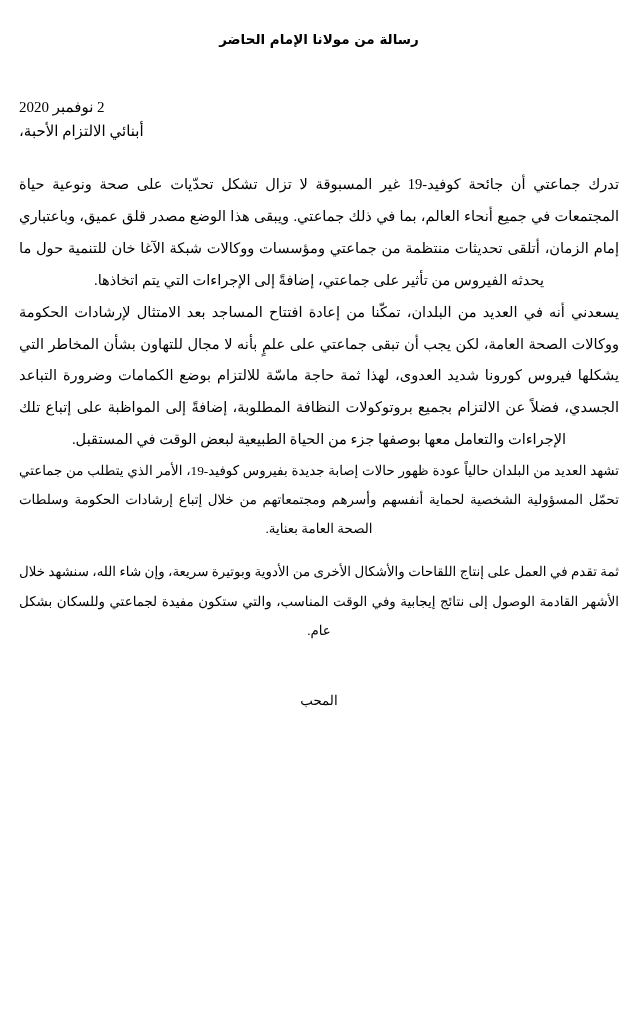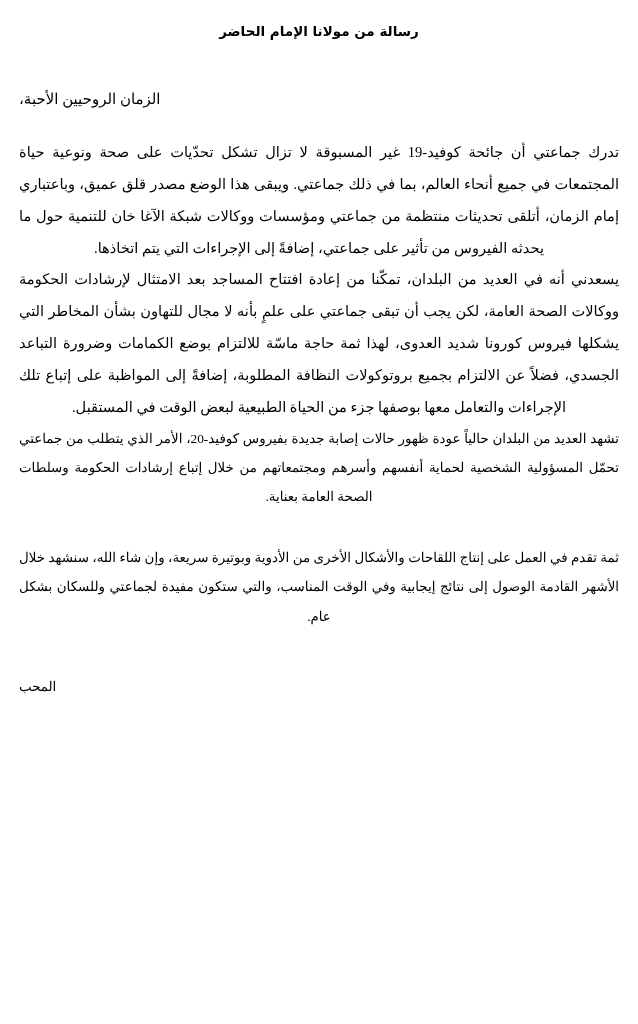--- a/index.html
+++ b/index.html
@@ -27,21 +27,21 @@
   }
 
   
   .doc-title {
     font-family: "DejaVu Sans", "Liberation Sans", sans-serif;
     font-weight: bold;
     font-size: 13.5px;
     line-height: 1.4;
     text-align: center;
     direction: rtl;
-    margin: 4px;
+    margin: 12px;
     padding-top: 18px;
     letter-spacing: 0;
   }
 
   
   .letterhead {
     direction: rtl;
     text-align: left;
     margin-top: 46px;
   }
@@ -76,56 +76,58 @@
   }
 
   
   .para.size-sm {
     font-size: 13.4px;
     line-height: 2.18;
   }
 
   
   .para.gap-lg   { }
-  .para.gap-md   { margin-top: 32px; }
+  .para.gap-md   { margin-top: 14px; }
   .para.gap-none { margin-top: 0; }
 
   
   .signature {
     direction: rtl;
     text-align: left;
     margin-top: 44px;
   }
 
   .signature .sig-line {
     font-family: "Liberation Serif", "DejaVu Serif", serif;
     font-size: 13.4px;
     line-height: 1.85;
     margin: 0;
     unicode-bidi: isolate;
+    text-align: center;
   }
 </style>
 </head>
 <body>
 
 <div class="page">
 
   <h1 class="doc-title">رسالة من مولانا الإمام الحاضر</h1>
 
   <div class="letterhead">
-    <p class="salutation-line">الزمان الروحيين الأحبة،</p>
+    <p class="date-line">2 نوفمبر 2020</p>
+    <p class="salutation-line">أبنائي الالتزام الأحبة،</p>
   </div>
 
   <div class="body-copy">
 
     <p class="para size-lg gap-none">تدرك جماعتي أن جائحة كوفيد-19 غير المسبوقة لا تزال تشكل تحدّيات على صحة ونوعية حياة المجتمعات في جميع أنحاء العالم، بما في ذلك جماعتي. ويبقى هذا الوضع مصدر قلق عميق، وباعتباري إمام الزمان، أتلقى تحديثات منتظمة من جماعتي ومؤسسات ووكالات شبكة الآغا خان للتنمية حول ما يحدثه الفيروس من تأثير على جماعتي، إضافةً إلى الإجراءات التي يتم اتخاذها.</p>
 
     <p class="para size-lg gap-lg">يسعدني أنه في العديد من البلدان، تمكّنا من إعادة افتتاح المساجد بعد الامتثال لإرشادات الحكومة ووكالات الصحة العامة، لكن يجب أن تبقى جماعتي على علمٍ بأنه لا مجال للتهاون بشأن المخاطر التي يشكلها فيروس كورونا شديد العدوى، لهذا ثمة حاجة ماسّة للالتزام بوضع الكمامات وضرورة التباعد الجسدي، فضلاً عن الالتزام بجميع بروتوكولات النظافة المطلوبة، إضافةً إلى المواظبة على إتباع تلك الإجراءات والتعامل معها بوصفها جزء من الحياة الطبيعية لبعض الوقت في المستقبل.</p>
 
-    <p class="para size-sm gap-none">تشهد العديد من البلدان حالياً عودة ظهور حالات إصابة جديدة بفيروس كوفيد-20، الأمر الذي يتطلب من جماعتي تحمّل المسؤولية الشخصية لحماية أنفسهم وأسرهم ومجتمعاتهم من خلال إتباع إرشادات الحكومة وسلطات الصحة العامة بعناية.</p>
+    <p class="para size-sm gap-none">تشهد العديد من البلدان حالياً عودة ظهور حالات إصابة جديدة بفيروس كوفيد-19، الأمر الذي يتطلب من جماعتي تحمّل المسؤولية الشخصية لحماية أنفسهم وأسرهم ومجتمعاتهم من خلال إتباع إرشادات الحكومة وسلطات الصحة العامة بعناية.</p>
 
     <p class="para size-sm gap-md">ثمة تقدم في العمل على إنتاج اللقاحات والأشكال الأخرى من الأدوية وبوتيرة سريعة، وإن شاء الله، سنشهد خلال الأشهر القادمة الوصول إلى نتائج إيجابية وفي الوقت المناسب، والتي ستكون مفيدة لجماعتي وللسكان بشكل عام.</p>
 
 
   </div>
 
   <div class="signature">
     <p class="sig-line">المحب</p>
   </div>
 

